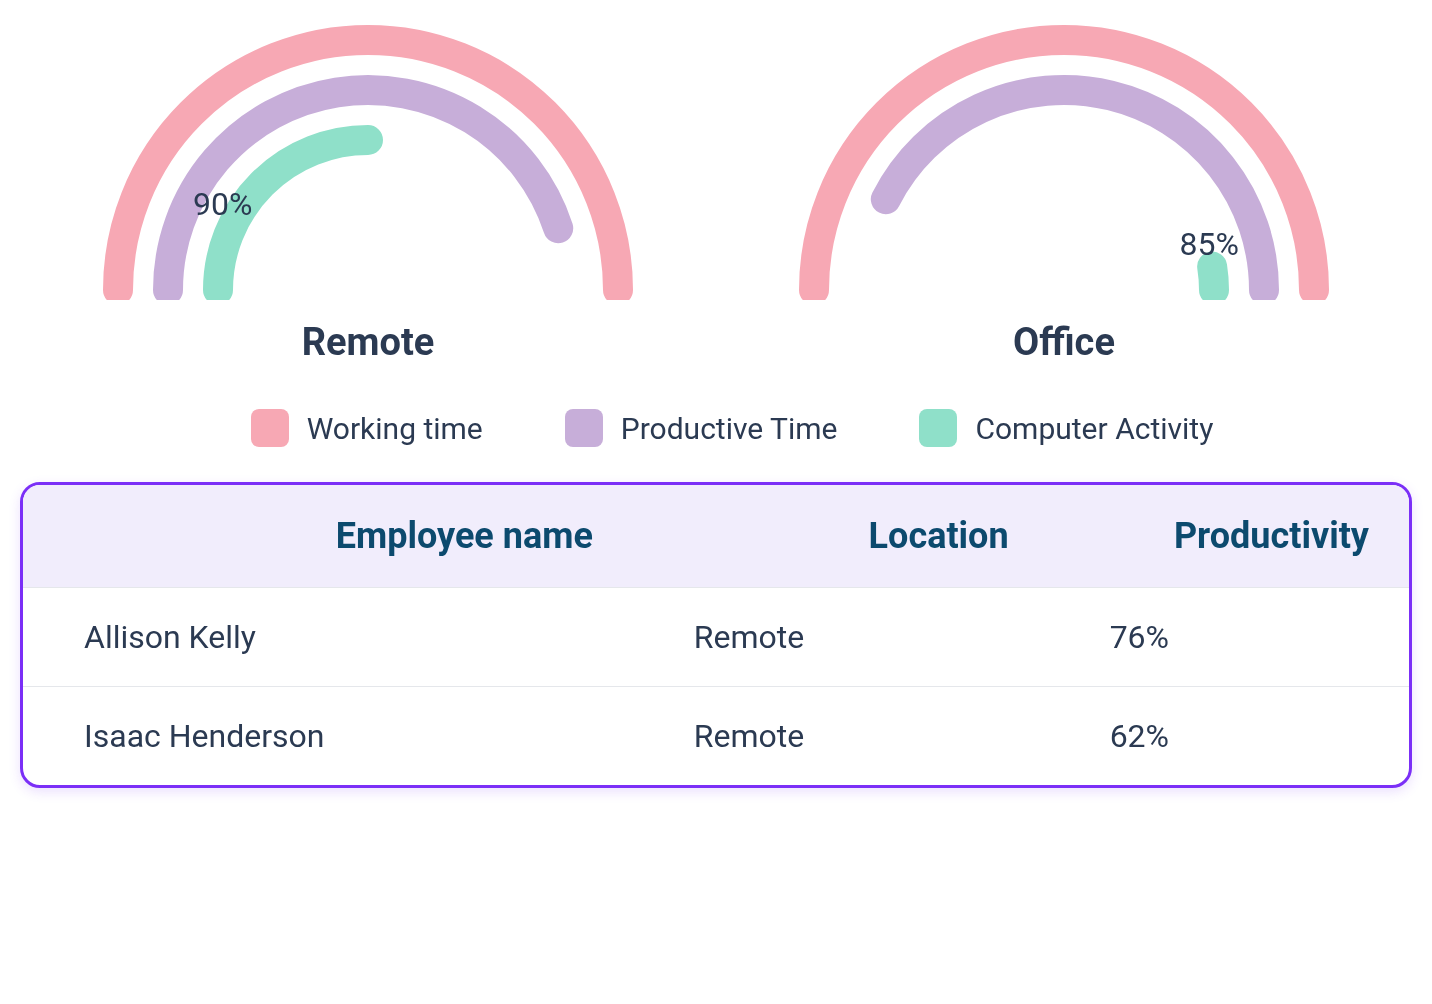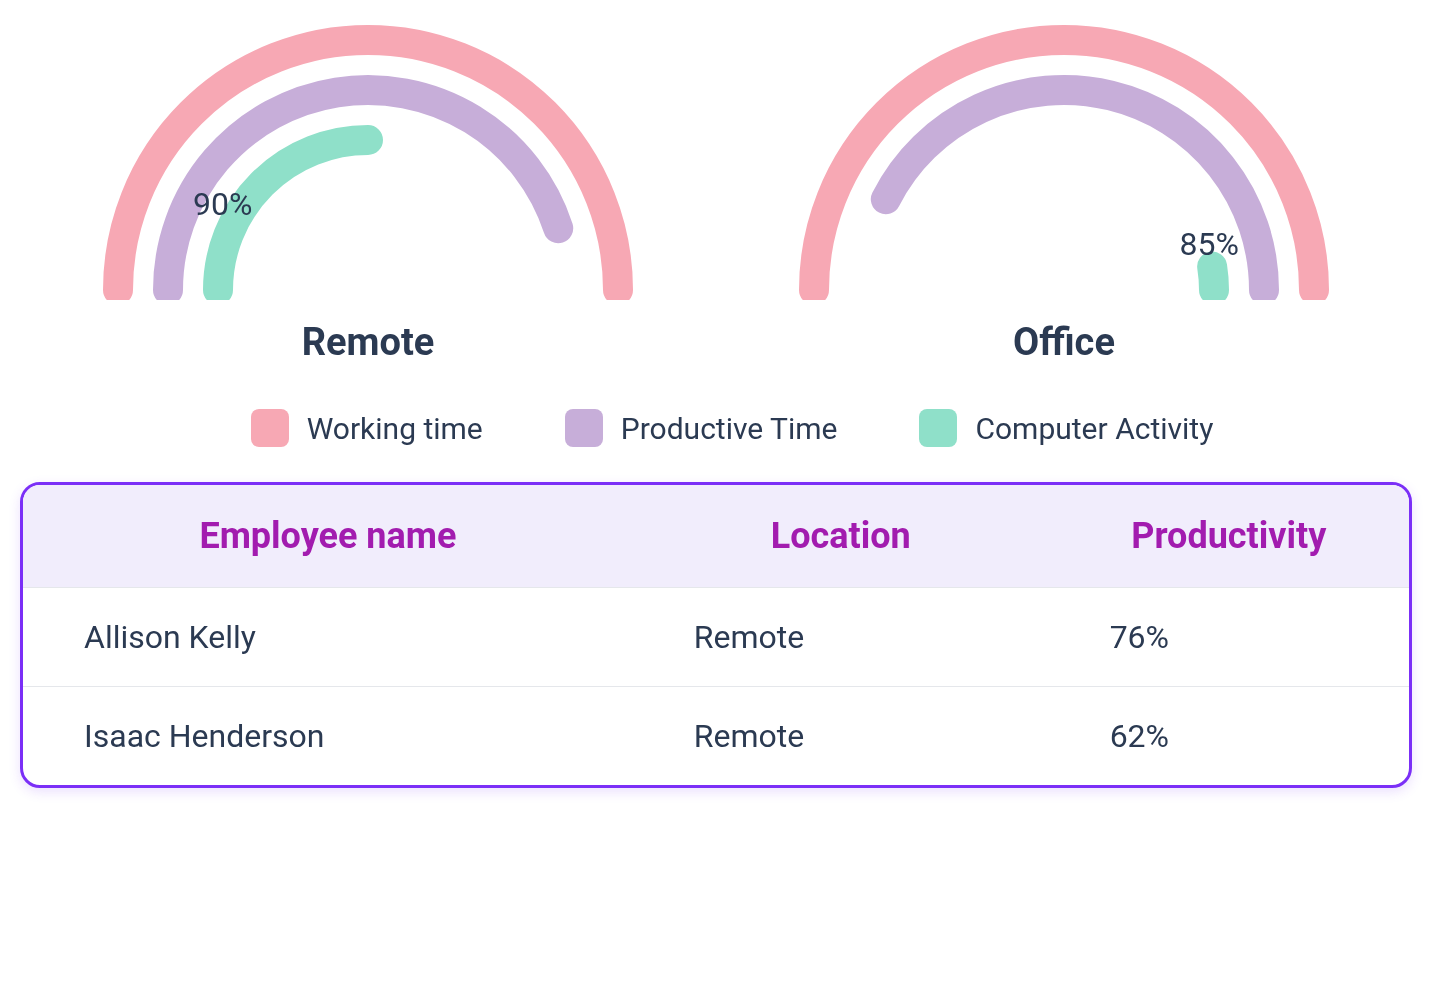--- a/index.html
+++ b/index.html
@@ -69,24 +69,24 @@
       box-shadow: 0 4px 12px rgba(123,47,247,0.15);
     }
     table {
       width: 100%;
       border-collapse: collapse;
     }
     thead tr {
       background: #f1edfc;
     }
     th {
-      text-align: center;
+      text-align: right;
       font-size: 36px;
       font-weight: 700;
-      color: #a21caf;
+      color: #0c4a6e;
       padding: 30px 40px;
     }
     td {
       font-size: 32px;
       color: #2b3a52;
       padding: 30px 61px;
       border-top: 1px solid #e5e7eb;
     }
     th:nth-child(1), td:nth-child(1) { width: 44%; }
     th:nth-child(2), td:nth-child(2) { width: 30%; }

